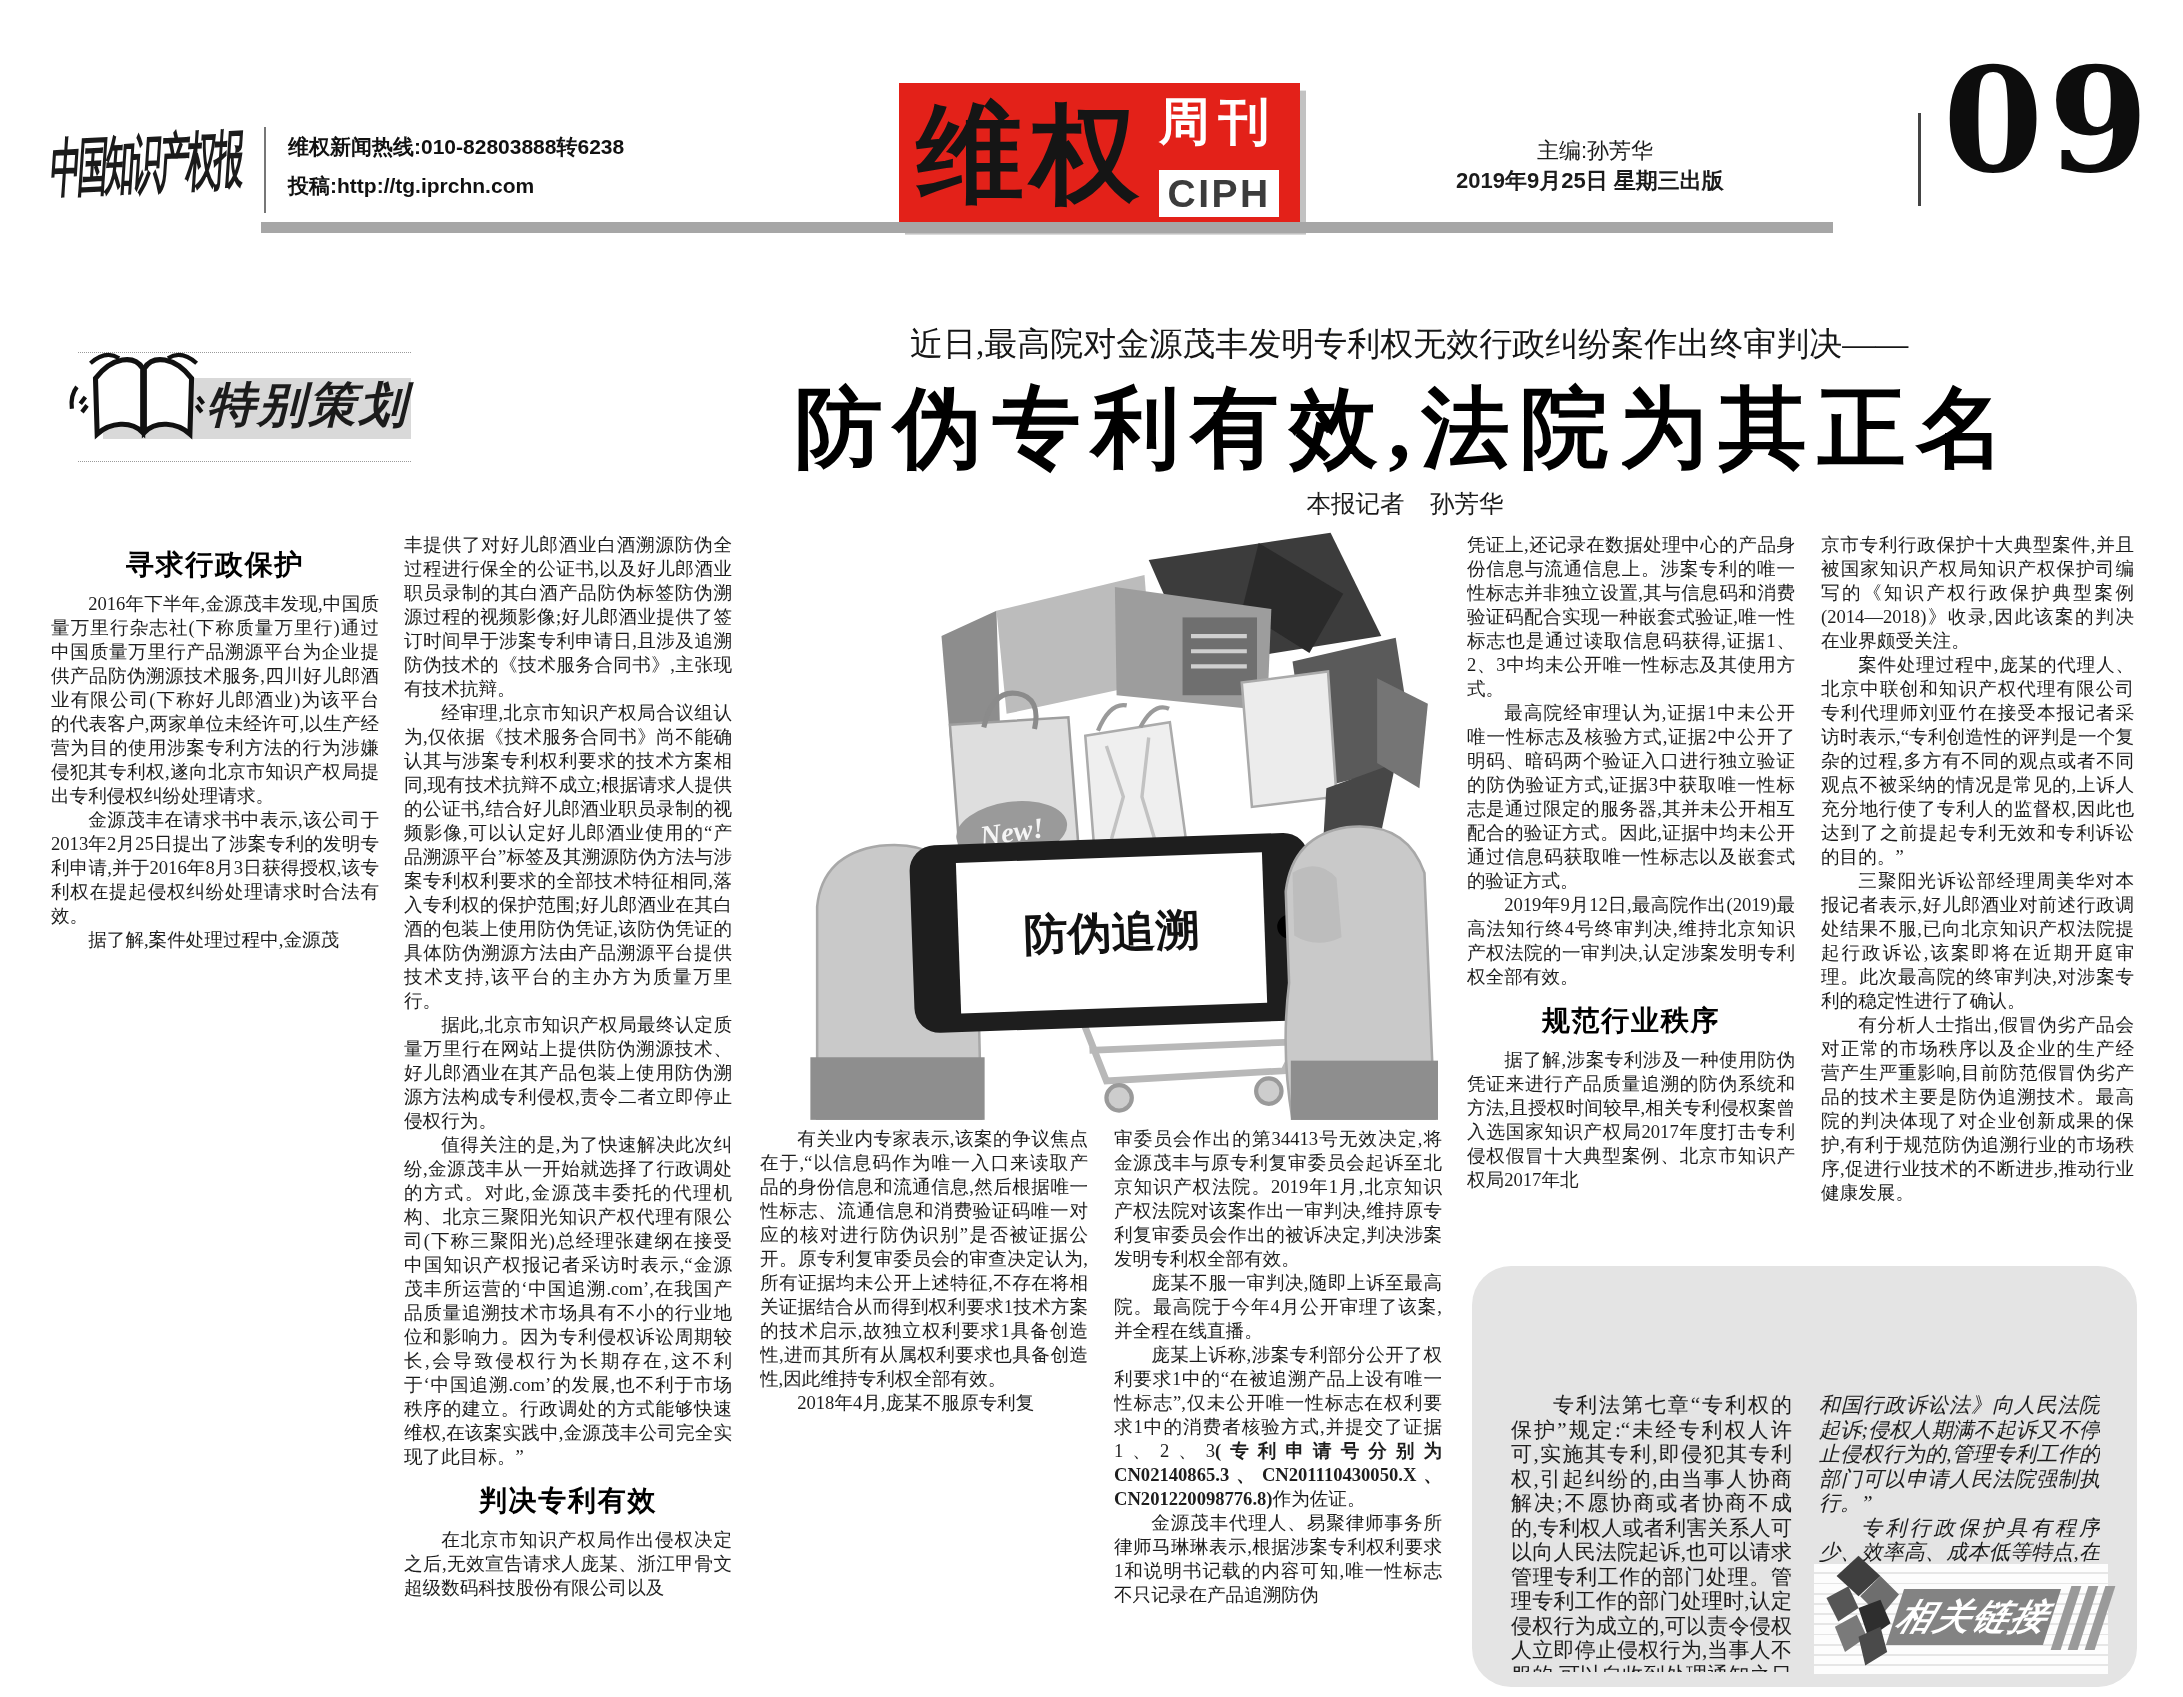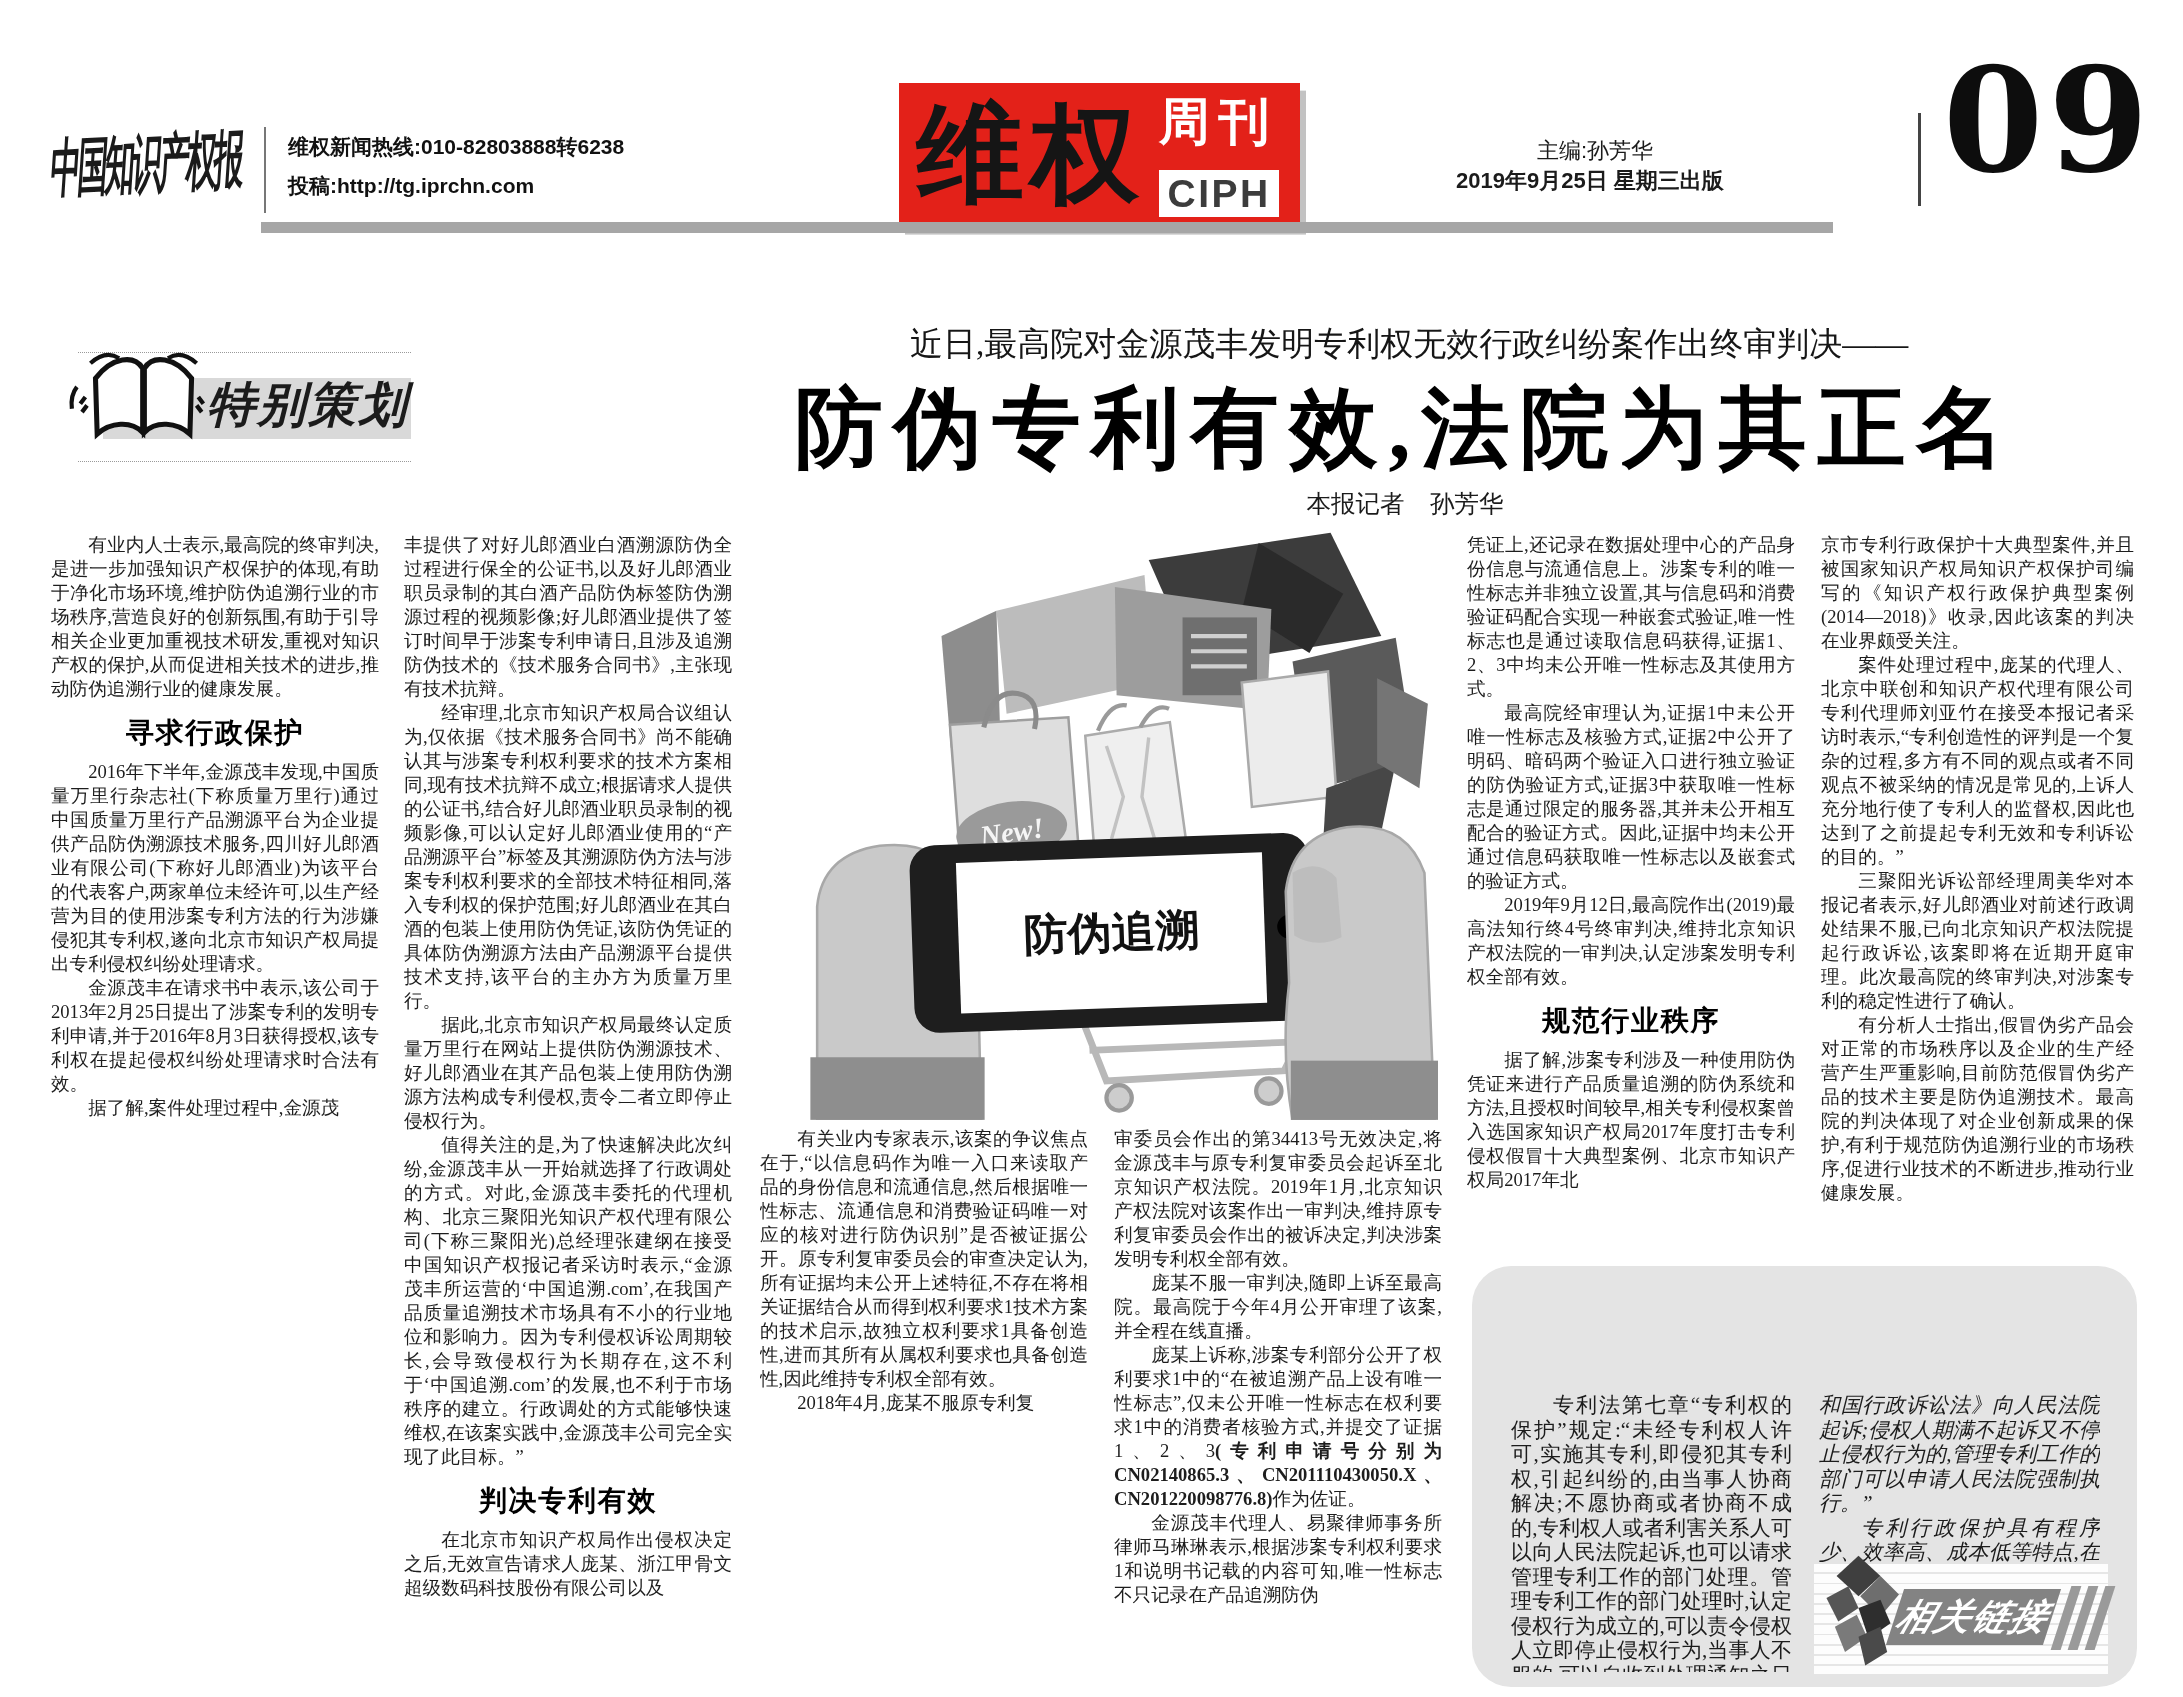--- a/index.html
+++ b/index.html
@@ -104,21 +104,20 @@
     <div class="special-text">特别策划</div>
   </div>
 
   <div class="kicker">近日,最高院对金源茂丰发明专利权无效行政纠纷案作出终审判决——</div>
   <div class="main-title">防伪专利有效,法院为其正名</div>
   <div class="byline">
     <span>本报记者</span><span class="name">孙芳华</span>
   </div>
 
   <div class="col" id="col1">
-      <p class="para"><span>有业内人士表示,最高院的终审判决,是进一步加强知识产权保护的体现,有助于净化市场环境,维护防伪追溯行业的市场秩序,营造良好的创新氛围,有助于引导相关企业更加重视技术研发,重视对知识产权的保护,从而促进相关技术的进步,推动防伪追溯行业的健康发展。</span></p>
       <h3 class="subhead">寻求行政保护</h3>
       <p class="para"><span>2016年下半年,金源茂丰发现,中国质量万里行杂志社(下称质量万里行)通过中国质量万里行产品溯源平台为企业提供产品防伪溯源技术服务,四川好儿郎酒业有限公司(下称好儿郎酒业)为该平台的代表客户,两家单位未经许可,以生产经营为目的使用涉案专利方法的行为涉嫌侵犯其专利权,遂向北京市知识产权局提出专利侵权纠纷处理请求。</span></p>
       <p class="para"><span>金源茂丰在请求书中表示,该公司于2013年2月25日提出了涉案专利的发明专利申请,并于2016年8月3日获得授权,该专利权在提起侵权纠纷处理请求时合法有效。</span></p>
       <p class="para"><span>据了解,案件处理过程中,金源茂</span></p>
     </div>
   <div class="col" id="col2">
       <p class="para flush"><span>丰提供了对好儿郎酒业白酒溯源防伪全过程进行保全的公证书,以及好儿郎酒业职员录制的其白酒产品防伪标签防伪溯源过程的视频影像;好儿郎酒业提供了签订时间早于涉案专利申请日,且涉及追溯防伪技术的《技术服务合同书》,主张现有技术抗辩。</span></p>
       <p class="para"><span>经审理,北京市知识产权局合议组认为,仅依据《技术服务合同书》尚不能确认其与涉案专利权利要求的技术方案相同,现有技术抗辩不成立;根据请求人提供的公证书,结合好儿郎酒业职员录制的视频影像,可以认定好儿郎酒业使用的“产品溯源平台”标签及其溯源防伪方法与涉案专利权利要求的全部技术特征相同,落入专利权的保护范围;好儿郎酒业在其白酒的包装上使用防伪凭证,该防伪凭证的具体防伪溯源方法由产品溯源平台提供技术支持,该平台的主办方为质量万里行。</span></p>
       <p class="para"><span>据此,北京市知识产权局最终认定质量万里行在网站上提供防伪溯源技术、好儿郎酒业在其产品包装上使用防伪溯源方法构成专利侵权,责令二者立即停止侵权行为。</span></p>
       <p class="para"><span>值得关注的是,为了快速解决此次纠纷,金源茂丰从一开始就选择了行政调处的方式。对此,金源茂丰委托的代理机构、北京三聚阳光知识产权代理有限公司(下称三聚阳光)总经理张建纲在接受中国知识产权报记者采访时表示,“金源茂丰所运营的‘中国追溯.com’,在我国产品质量追溯技术市场具有不小的行业地位和影响力。因为专利侵权诉讼周期较长,会导致侵权行为长期存在,这不利于‘中国追溯.com’的发展,也不利于市场秩序的建立。行政调处的方式能够快速维权,在该案实践中,金源茂丰公司完全实现了此目标。”</span></p>

